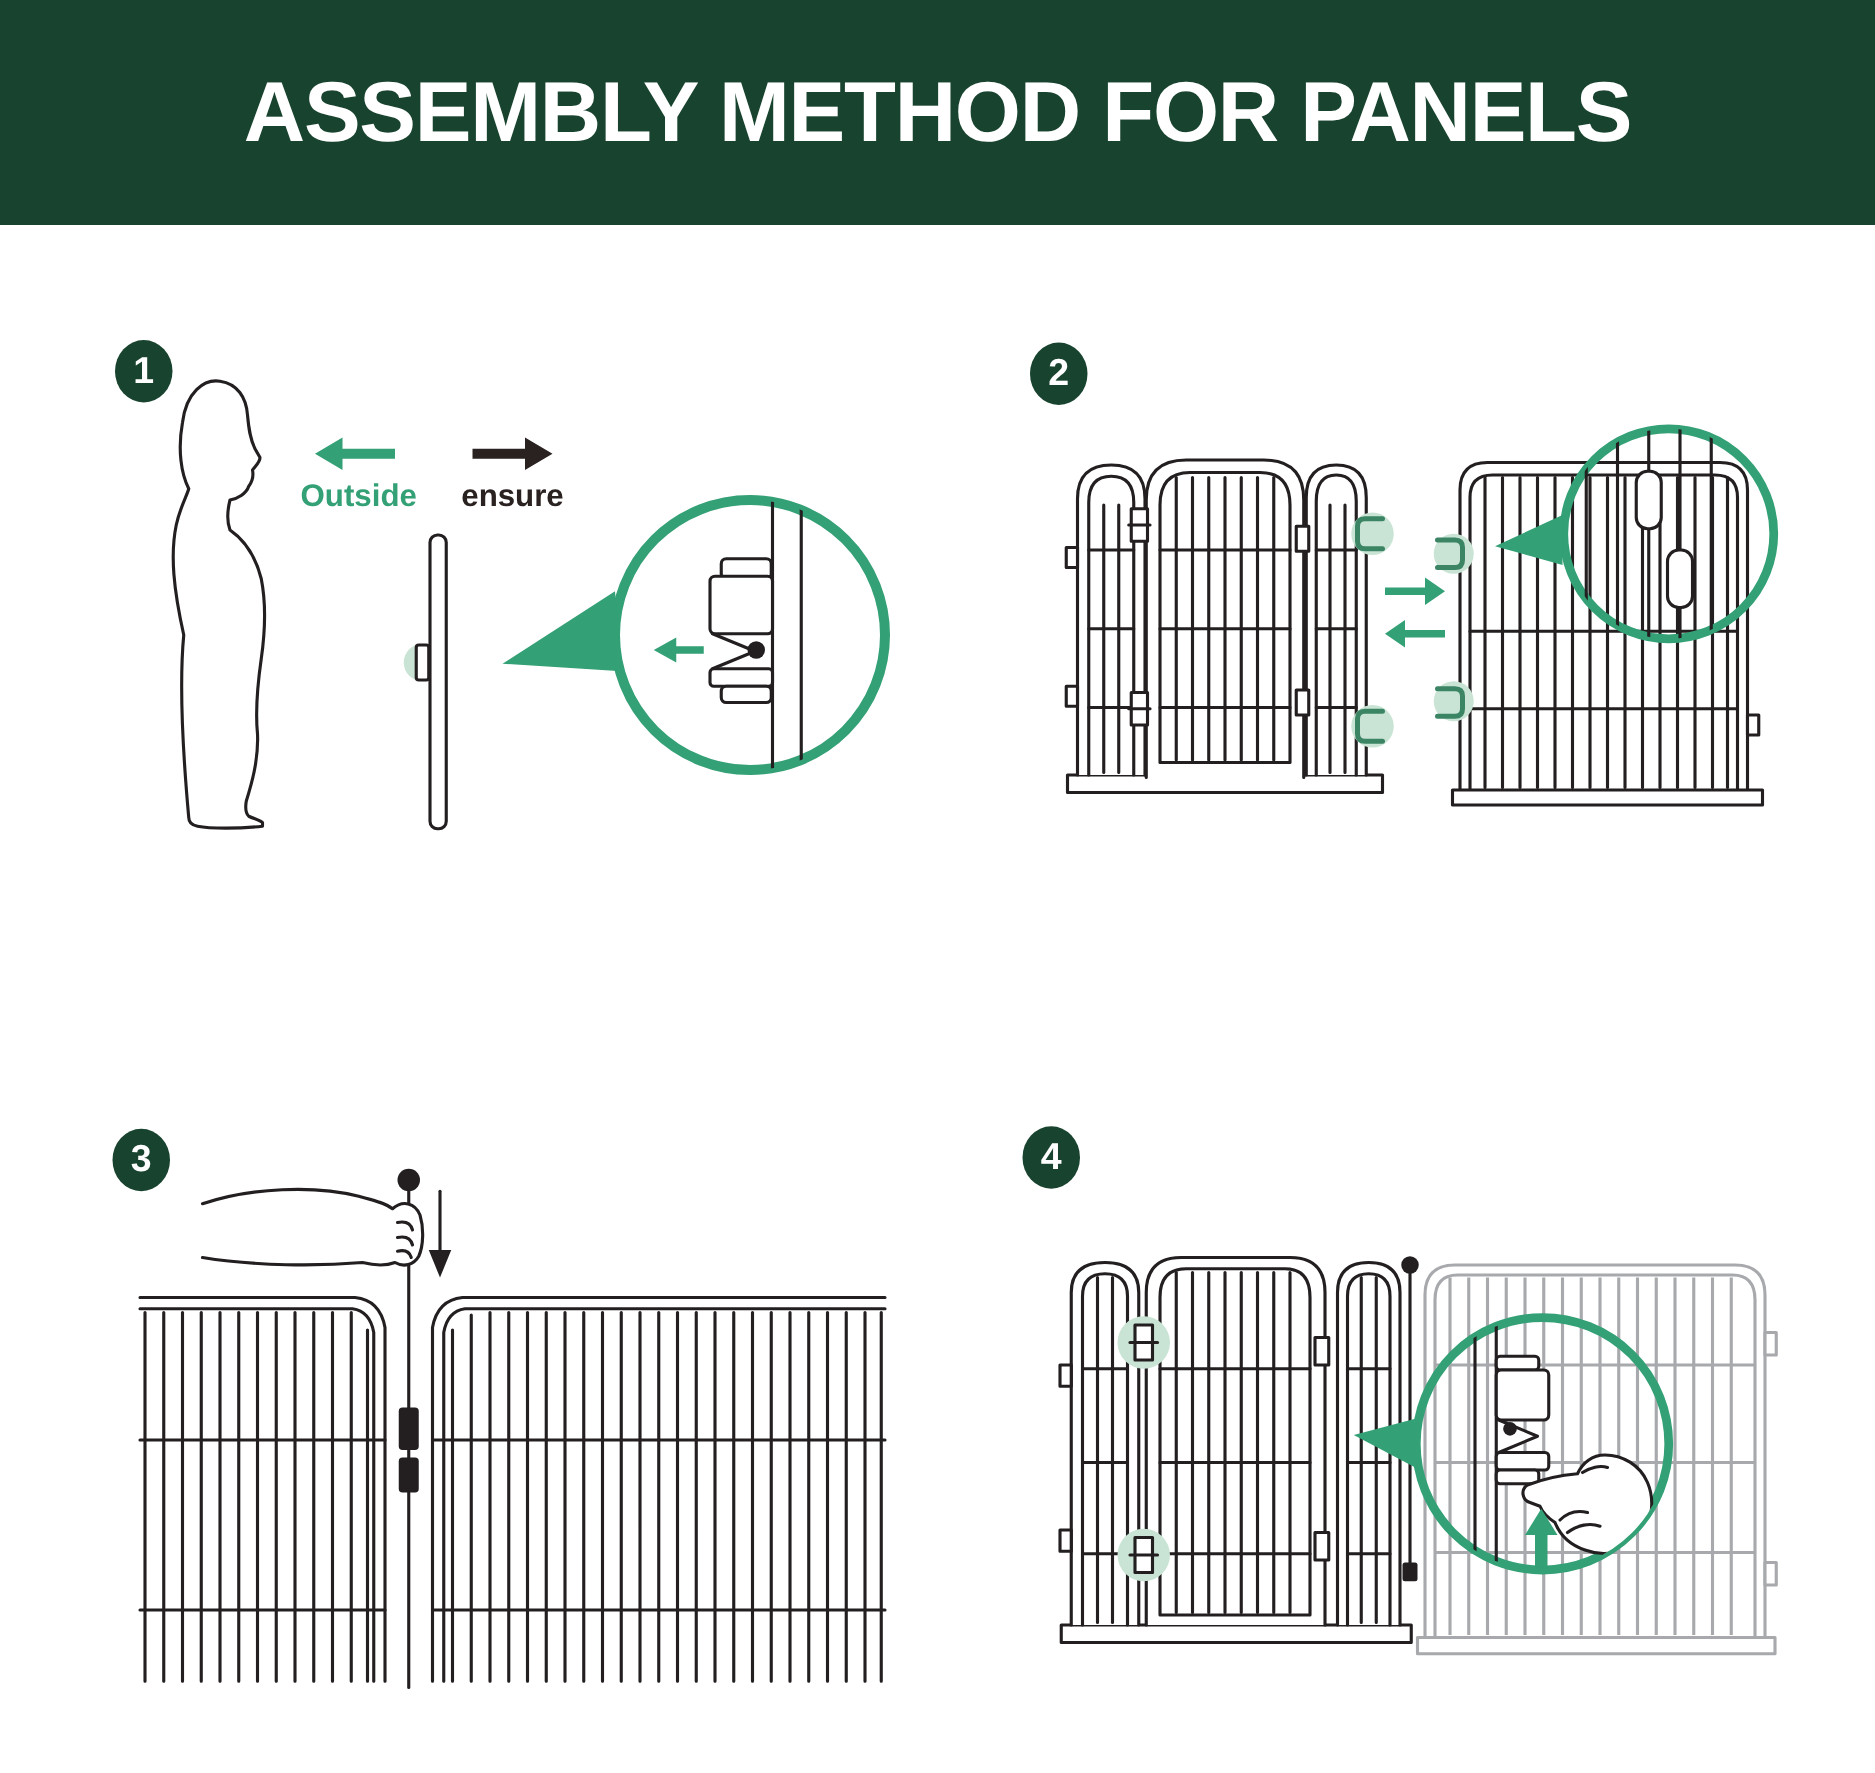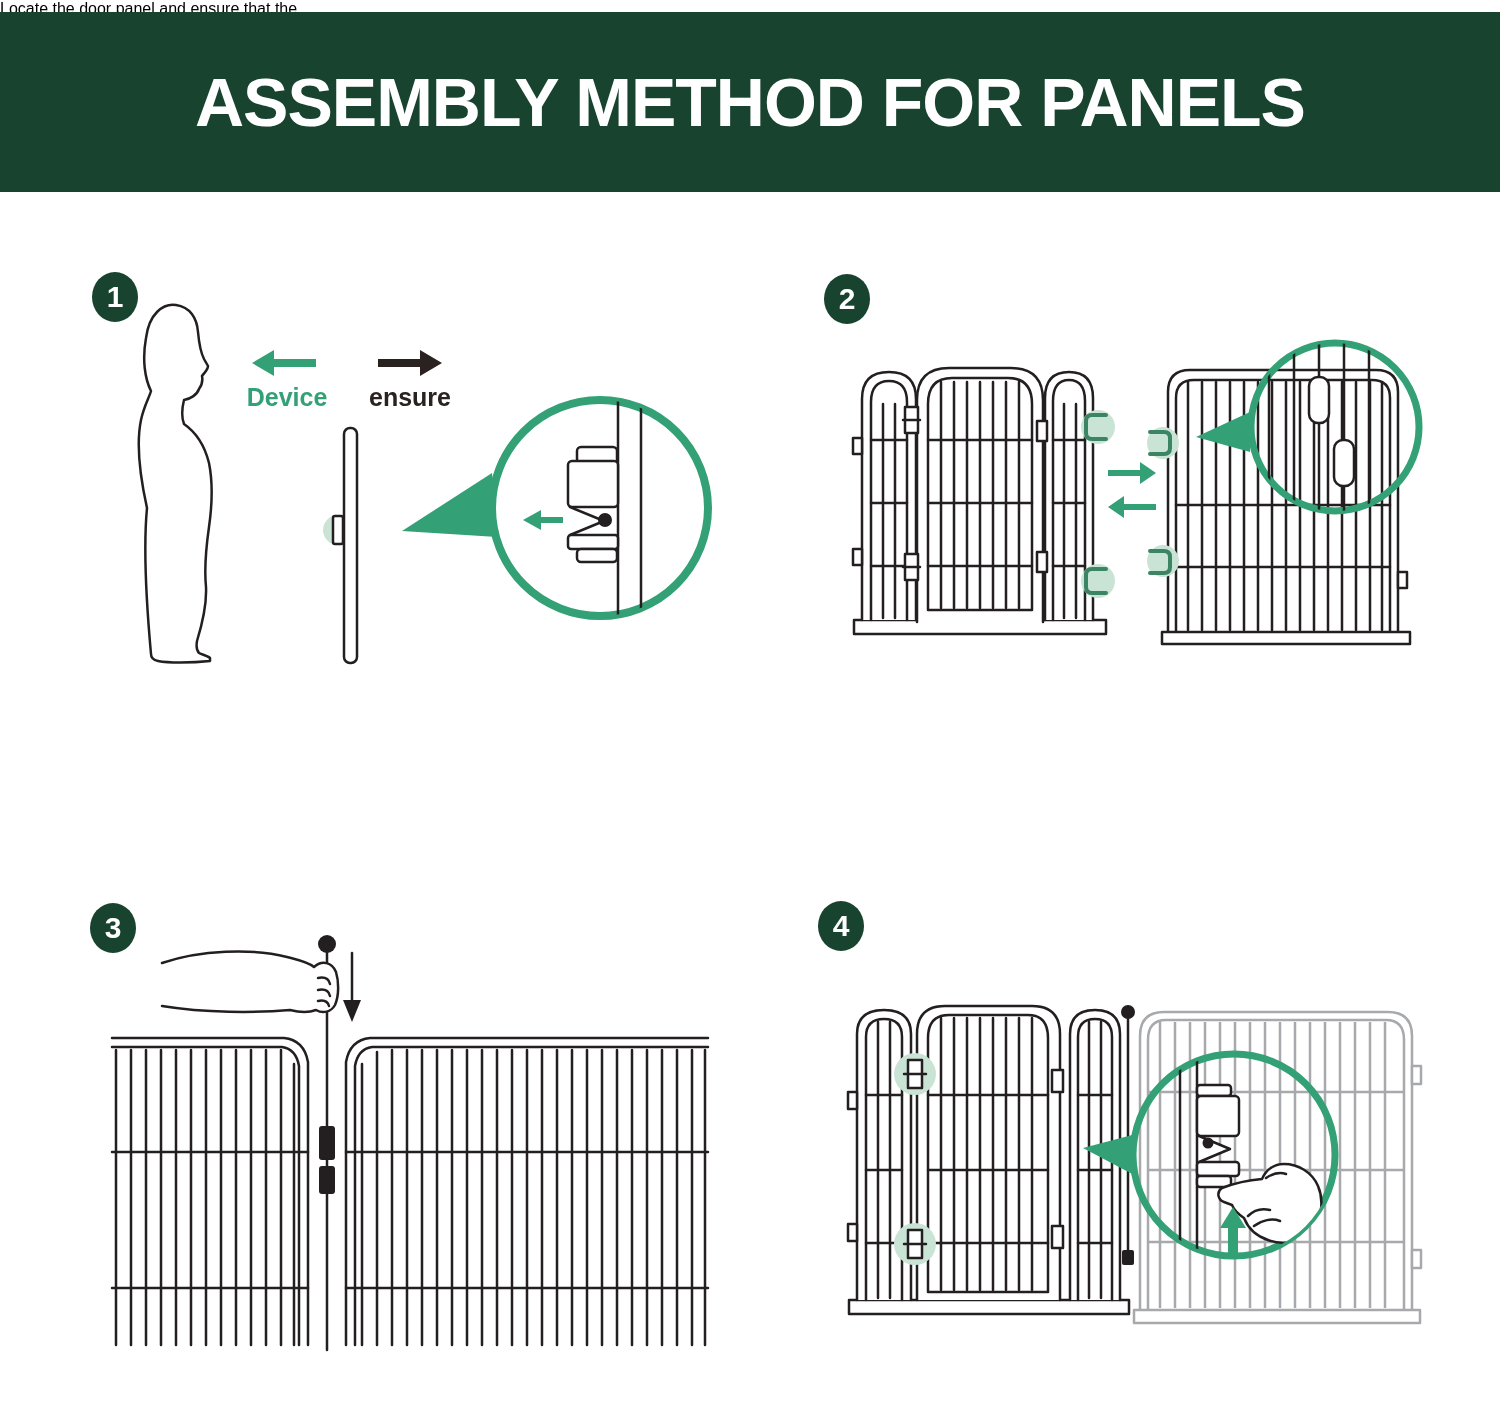--- a/index.html
+++ b/index.html
@@ -1,18 +1,18 @@
 <!DOCTYPE html>
 <html style="--header-bg: #18432f; --caption: #1d4a39; --accent: #33a076; --accent-dark: #3b8464; --pale: #c9e4d4; --ink: #231f20; --ink-soft: #2a2220; --gray: #a7a9ac;"><head>
 <meta charset="utf-8">
 <style>
   html,body{margin:0;padding:0;background:#fff;}
   .canvas{position:relative;width:1500px;height:1418px;background:#fff;overflow:hidden;
           font-family:"Liberation Sans","DejaVu Sans",sans-serif;}
-  .banner{position:absolute;left:0;top:12px;width:1500px;height:180px;background:var(--header-bg,#18432f);}
+  .banner{position:absolute;left:0;top:0;width:1500px;height:180px;background:var(--header-bg,#18432f);}
   .banner h1{margin:0;line-height:180px;text-align:center;color:#fff;font-size:68px;font-weight:bold;letter-spacing:-1px;}
   .badge{position:absolute;width:46px;height:50px;border-radius:50%;background:var(--header-bg,#18432f);
          color:#fff;font-weight:bold;font-size:30px;display:flex;align-items:center;justify-content:center;}
   .caption{position:absolute;text-align:center;color:var(--caption,#1d4a39);font-size:28px;line-height:34px;font-weight:bold;}
   .cap-lg{font-size:30px;}
   .lbl{position:absolute;font-weight:bold;font-size:25px;text-align:center;width:150px;}
   .lbl-outside{color:var(--accent,#33a076);}
   .lbl-inside{color:var(--ink-soft,#2a2220);}
   svg{position:absolute;overflow:visible;}
   .ink{stroke:var(--ink,#231f20);stroke-width:2.5;fill:none;stroke-linecap:round;stroke-linejoin:round;}
@@ -79,21 +79,21 @@
         <rect class="inkf" x="568" y="461" width="50" height="46" rx="4"></rect>
         <path class="inkf" d="M570 507L604 521L570 535"></path>
         <circle cx="605" cy="520" r="7" fill="#231f20"></circle>
         <rect class="inkf" x="568" y="535" width="50" height="14" rx="3"></rect>
         <rect class="inkf" x="577" y="549" width="40" height="13" rx="4"></rect>
         <path class="acc" d="M563 517L541 517L541 510L523 520L541 530L541 523L563 523Z"></path>
       </g>
       <polygon class="acc" points="402,531 492,473 497,537"></polygon>
     </g>
   </svg>
-  <span class="lbl lbl-outside" style="left:212px;top:383px;">Device</span>
+  <span class="lbl lbl-outside" style="left:212px;top:383px;">Outside</span>
   <span class="lbl lbl-inside" style="left:335px;top:383px;">ensure</span>
 
   <svg style="left:800px;top:250px;" width="700" height="440" viewBox="800 250 700 440">
     <defs>
         <clipPath id="clip2">
           <circle cx="1335" cy="427" r="84"></circle>
         </clipPath>
       </defs>
 
     <g>

